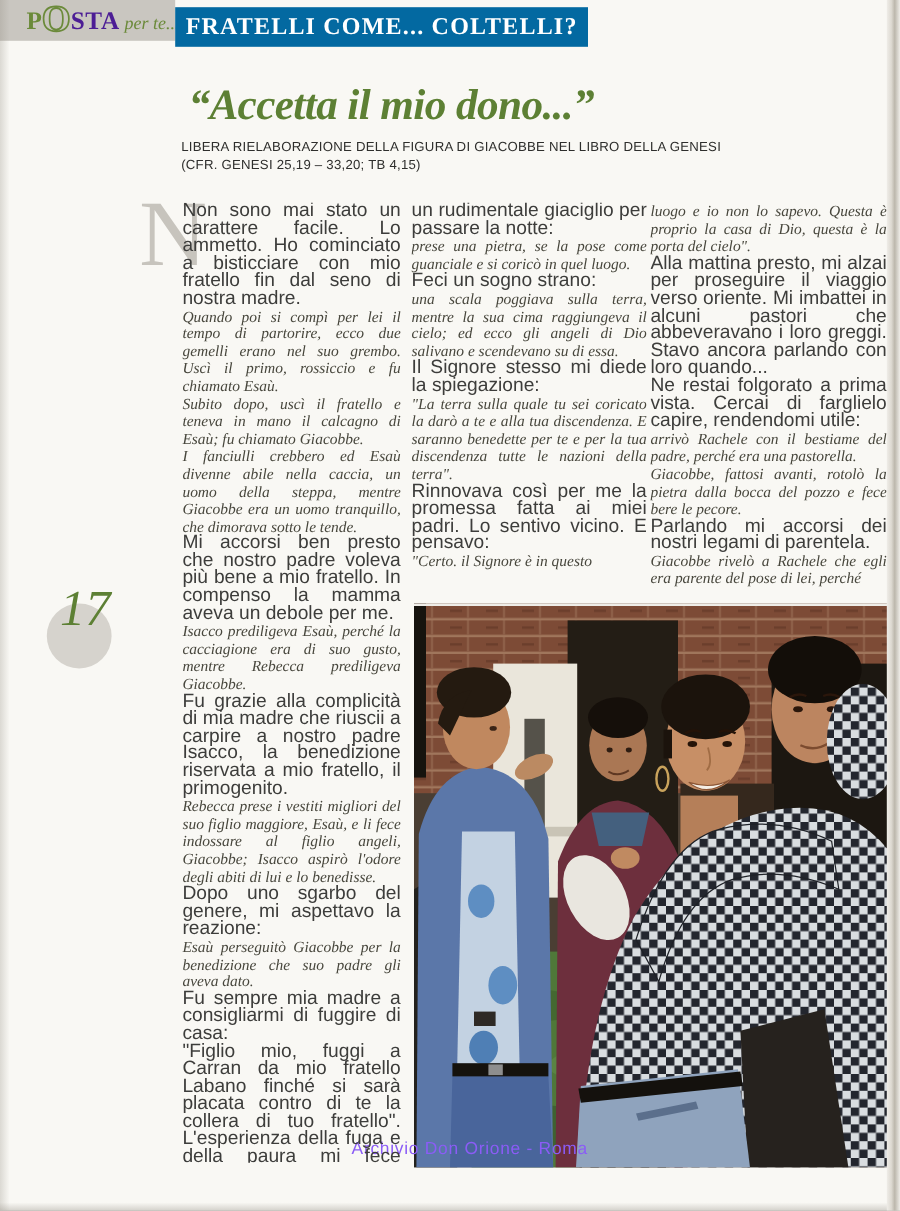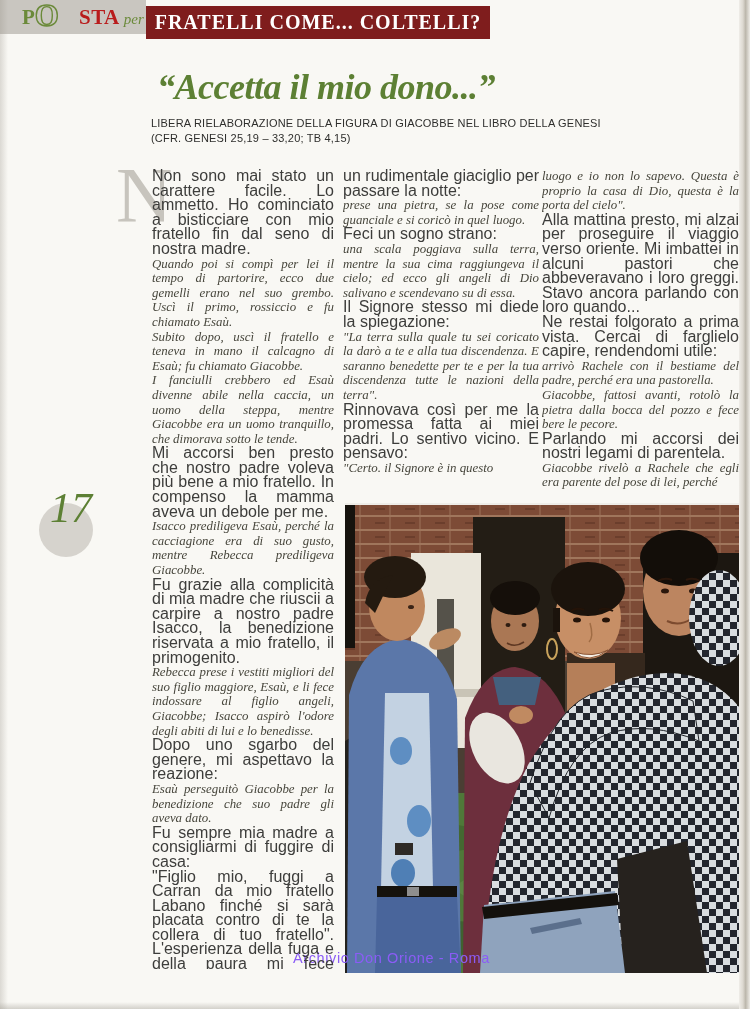--- a/index.html
+++ b/index.html
@@ -13,25 +13,25 @@
     position:absolute; left:0; top:3; width:146px; height:34px;
     background:#c9c6c0; display:flex; align-items:center;
   }
   .posta-logo{ margin-left:22px; display:flex; align-items:baseline; white-space:nowrap; }
   .posta-p{ font-family:"Liberation Serif",serif; font-size:21px; color:#6b8a3a; font-weight:bold;}
   .posta-o{
     font-family:"Liberation Serif",serif; font-size:31px; line-height:0;
     color:transparent; -webkit-text-stroke:1.4px #6b8a3a; font-weight:bold;
     position:relative; top:2px;
   }
-  .posta-sta{ font-family:"Liberation Serif",serif; font-size:21px; color:#b91c1c; font-weight:bold; letter-spacing:0.5px;margin-left:20px;}
+  .posta-sta{ font-family:"Liberation Serif",serif; font-size:21px; color:#4c1d95; font-weight:bold; letter-spacing:0.5px;}
   .posta-suffix{ font-family:"Liberation Serif",serif; font-style:italic; font-size:15px; color:#6b8a3a; margin-left:4px;}
   .section-banner{
     position:absolute; left:146px; top:6px; width:344px; height:33px;
-    background:#7f1d1d; display:flex; align-items:center; justify-content:center;
+    background:#0369a1; display:flex; align-items:center; justify-content:center;
   }
   .section-banner span{
     font-family:"Liberation Serif",serif; font-weight:bold; font-size:20px;
     color:#ffffff; letter-spacing:1px; white-space:nowrap;
   }
   
   .article-title{
     position:absolute; left:157px; top:66px; margin:0;
     font-family:"Liberation Serif",serif; font-style:italic; font-weight:bold;
     font-size:36px; color:#5d8034; letter-spacing:-0.5px; white-space:nowrap;

